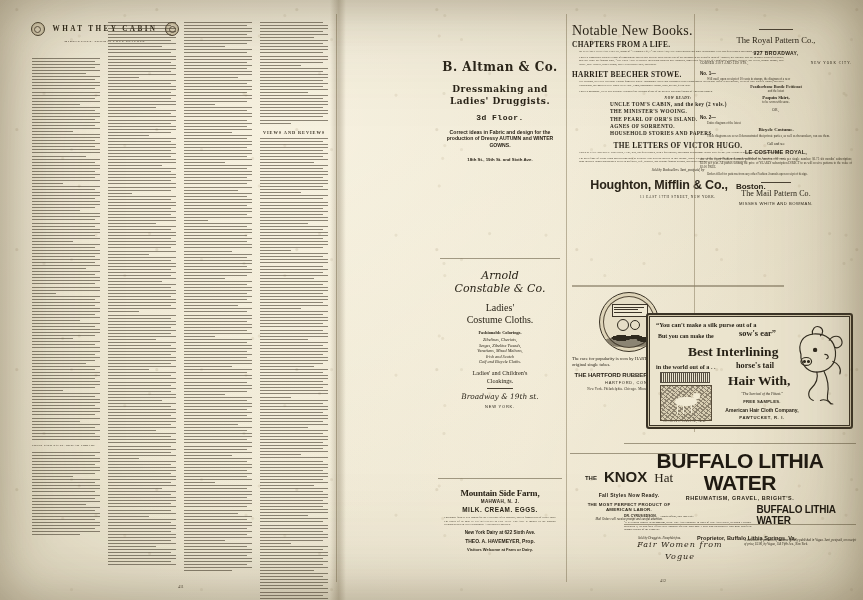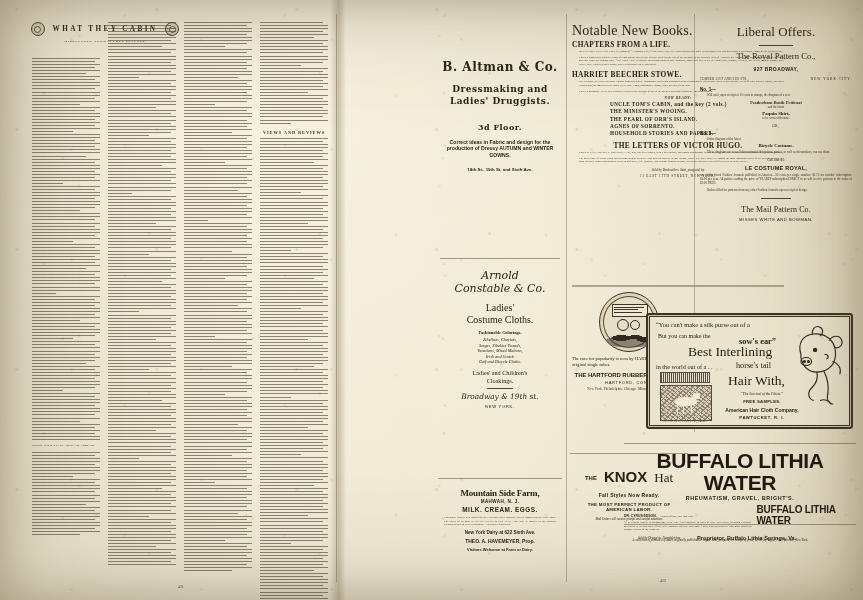--- a/index.html
+++ b/index.html
@@ -57,21 +57,21 @@
   .ad{position:absolute;box-sizing:border-box;text-align:center;}
   .bigserif{font-family:"Liberation Serif",serif;}
   .nb-title{font-size:14px;letter-spacing:.2px;color:#231e14;line-height:1;}
   .ad-h1{font-weight:bold;letter-spacing:.4px;color:#241f15;}
   .fraktur{font-family:"DejaVu Serif",serif;font-weight:bold;font-style:normal;letter-spacing:.5px;}
   .script{font-family:"DejaVu Serif",serif;font-style:italic;}
   .tiny{font-size:3.1px;line-height:4.2px;color:#3b3426;}
   .xtiny{font-size:2.7px;line-height:3.6px;color:#3b3426;}
   .boxad{position:absolute;box-sizing:border-box;}
   .dblborder{border:2.5px solid #3a3326;box-shadow:inset 0 0 0 1px #cfc5a8, inset 0 0 0 2px #3a3326;border-radius:3px;}
-  .sowear{font-family:"Liberation Serif",serif;color:#241f15;}
+  .sowear{font-family:"Liberation Serif",serif;color:#241f15;font-weight:bold;}
   .buffalo{font-family:"Liberation Sans",sans-serif;font-weight:bold;letter-spacing:-.4px;color:#1f1a12;}
   .knox{font-family:"Liberation Sans",sans-serif;font-weight:bold;color:#241f15;}
   .centerdash{width:26px;height:1px;background:#4a4234;margin:3px auto;}
   .pig{position:absolute;}
   .folio{position:absolute;font-size:4px;color:#4a4234;}
   .illus{position:absolute;background:#d7cdb2;border:1px solid #574c39;overflow:hidden;}
   .illus-hatch{position:absolute;inset:0;
     background:repeating-linear-gradient(38deg,#4c4335 0 1px,transparent 1px 3px),
                repeating-linear-gradient(-44deg,#5c5342 0 1px,transparent 1px 4px);
     opacity:.55;}
@@ -820,21 +820,21 @@
   </div>
 
   <div class="rule-v" style="left:336px;top:14px;height:568px;"></div>
   <div style="position:absolute;left:330px;top:0;width:16px;height:600px;
               background:linear-gradient(90deg,rgba(90,74,44,0) 0%,rgba(90,74,44,.22) 45%,rgba(90,74,44,.26) 55%,rgba(90,74,44,0) 100%);"></div>
 
   <div class="ad" style="left:440px;top:60px;width:120px;">
     <div class="fraktur" style="font-size:12px;line-height:14px;">B. Altman &amp; Co.</div>
     <div class="fraktur" style="font-size:9px;line-height:12px;margin-top:9px;">Dressmaking and</div>
     <div class="fraktur" style="font-size:9px;line-height:12px;">Ladies' Druggists.</div>
-    <div class="fraktur" style="font-size:8px;margin-top:15px;">3d Floor.</div>
+    <div class="fraktur" style="font-size:8px;margin-top:6px;font-family:Liberation Mono, monospace;">3d Floor.</div>
     <div style="font-family:'Liberation Sans',sans-serif;font-weight:bold;font-size:5.1px;line-height:6.4px;margin-top:7px;padding:0 4px;">Correct ideas in Fabric and design for the production of Dressy AUTUMN and WINTER GOWNS.</div>
     <div style="font-family:'Liberation Sans',sans-serif;font-weight:bold;font-size:4.4px;margin-top:9px;">18th St., 19th St. and Sixth Ave.</div>
   </div>
 
   <div class="rule-h" style="left:440px;top:258px;width:120px;"></div>
 
   <div class="ad" style="left:438px;top:270px;width:124px;">
     <div class="script" style="font-size:11px;line-height:12px;">Arnold</div>
     <div class="script" style="font-size:11px;line-height:13px;">Constable &amp; Co.</div>
     <div class="bigserif" style="font-size:10px;line-height:12px;margin-top:7px;">Ladies'</div>
@@ -891,20 +891,24 @@
       </div>
     </div>
 
     <div style="margin-top:4px;">
       <div class="ad-h1" style="font-size:7.4px;letter-spacing:.3px;text-align:center;">THE LETTERS OF VICTOR HUGO.</div>
       <div class="xtiny" style="text-align:justify;padding-left:7px;margin-top:1px;">Edited by PAUL MEURICE.  First Series, 1 vol., 8vo, carefully printed, with a fine portrait, and bound in handsome library style.  $3.00.  [The Second Series will appear a few months hence.]</div>
       <div class="xtiny" style="text-align:justify;padding-left:7px;margin-top:2px;">The great fame of Victor Hugo and his high rank in literature lend peculiar interest to this volume, which will quite surely be among the most important issues of the present season.  This book includes Hugo's unpublished letters to his father, wife, children, and to many famous persons, including a notable series of fifty letters to Sainte-Beuve.</div>
     </div>
 
     <div style="text-align:center;font-size:3.4px;font-style:italic;margin-top:4px;">Sold by Booksellers.  Sent, postpaid, by</div>
+    <div style="text-align:center;margin-top:3px;">
+      <span style="font-family:'Liberation Sans',sans-serif;font-weight:bold;font-size:12.5px;letter-spacing:-.2px;">Houghton, Mifflin &amp; Co.,</span>
+      <span style="font-family:'Liberation Sans',sans-serif;font-weight:bold;font-size:8px;margin-left:4px;">Boston.</span>
+    </div>
     <div style="text-align:center;font-size:3.4px;letter-spacing:.7px;margin-top:2px;">11 EAST 17TH STREET, NEW YORK.</div>
   </div>
 
   <div class="rule-h" style="left:572px;top:285px;width:212px;background:#6b6048;height:2px;opacity:.5;"></div>
 
   <div class="ad" style="left:570px;top:292px;width:118px;text-align:center;">
     <div class="illus circ" style="position:relative;left:50%;transform:translateX(-50%);width:58px;height:58px;border:1px solid #3a3326;
                 background:#ded4b8;">
       <div style="position:absolute;inset:3px;border-radius:50%;background:#e6dec6;
                   box-shadow:inset 0 0 0 1px #554a38;"></div>
@@ -940,21 +944,20 @@
     </div>
     <div style="font-family:'Liberation Sans',sans-serif;font-weight:bold;font-size:5px;letter-spacing:.3px;margin-top:6px;">Fall Styles Now Ready.</div>
     <div style="font-family:'Liberation Sans',sans-serif;font-weight:bold;font-size:4.4px;letter-spacing:.3px;margin-top:4px;">THE MOST PERFECT PRODUCT OF</div>
     <div style="font-family:'Liberation Sans',sans-serif;font-weight:bold;font-size:4.4px;letter-spacing:.3px;">AMERICAN LABOR.</div>
     <div style="font-size:3.1px;font-style:italic;margin-top:5px;">Mail Orders will receive prompt and careful attention.</div>
   </div>
 
   <div class="rule-v" style="left:694px;top:14px;height:418px;"></div>
 
   <div class="ad" style="left:700px;top:24px;width:152px;text-align:center;">
-    <div class="bigserif" style="font-size:13px;letter-spacing:.1px;">Liberal Offers.</div>
     <div class="centerdash" style="width:34px;margin:5px auto;"></div>
     <div class="bigserif" style="font-size:8.6px;">The Royal Pattern Co.,</div>
     <div style="font-family:'Liberation Sans',sans-serif;font-weight:bold;font-size:5px;letter-spacing:.4px;margin-top:5px;">927 BROADWAY,</div>
     <div style="display:flex;justify-content:space-between;margin-top:5px;">
       <span style="font-size:3.1px;letter-spacing:.3px;">CORNER 21ST AND 22D STS.,</span>
       <span style="font-size:3.4px;letter-spacing:1px;">NEW YORK CITY.</span>
     </div>
 
     <div style="text-align:left;margin-top:6px;">
       <div style="font-family:'Liberation Sans',sans-serif;font-weight:bold;font-size:4.6px;">No. 1—</div>
@@ -975,21 +978,21 @@
     </div>
     <div class="centerdash" style="width:30px;margin:6px auto;"></div>
     <div class="bigserif" style="font-size:8px;letter-spacing:.1px;">The Mail Pattern Co.</div>
     <div style="font-family:'Liberation Sans',sans-serif;font-size:4.2px;letter-spacing:.5px;margin-top:3px;">MISSES WHITE AND BOWMAN.</div>
   </div>
 
   <div class="boxad dblborder" style="left:646px;top:313px;width:207px;height:116px;background:#ebe4ce;">
     <div style="position:relative;width:100%;height:100%;overflow:hidden;">
       <div class="sowear" style="position:absolute;left:8px;top:6px;font-size:6.4px;">“You can't make a silk purse out of a</div>
       <div class="sowear" style="position:absolute;left:10px;top:18px;font-size:6px;">But you can make the</div>
-      <div class="sowear" style="position:absolute;left:91px;top:14px;font-size:8.4px;font-weight:bold;margin-top:8px;">sow's ear”</div>
+      <div class="sowear" style="position:absolute;left:91px;top:14px;font-size:8.4px;font-weight:bold;">sow's ear”</div>
       <div class="sowear" style="position:absolute;left:40px;top:29px;font-size:13.5px;">Best Interlining</div>
       <div class="sowear" style="position:absolute;left:8px;top:48px;font-size:6.2px;">in the world out of a . .</div>
       <div class="sowear" style="position:absolute;left:88px;top:46px;font-size:8.2px;">horse's tail</div>
       <div class="sowear" style="position:absolute;left:80px;top:58px;font-size:13.5px;">Hair With,</div>
       <div style="position:absolute;left:76px;top:77px;width:76px;text-align:center;font-size:3.6px;font-style:italic;">“The Survival of the Fittest.”</div>
       <div style="position:absolute;left:76px;top:84px;width:76px;text-align:center;font-family:'Liberation Sans',sans-serif;font-weight:bold;font-size:4.2px;letter-spacing:.3px;">FREE SAMPLES.</div>
       <div style="position:absolute;left:60px;top:92px;width:108px;text-align:center;font-family:'Liberation Sans',sans-serif;font-weight:bold;font-size:5px;">American Hair Cloth Company,</div>
       <div style="position:absolute;left:60px;top:100px;width:108px;text-align:center;font-family:'Liberation Sans',sans-serif;font-weight:bold;font-size:4.2px;letter-spacing:.6px;">PAWTUCKET, R. I.</div>
 
       <div style="position:absolute;left:12px;top:57px;width:48px;height:9px;border:.7px solid #3d3529;
@@ -1042,20 +1045,24 @@
     <div style="display:flex;align-items:center;justify-content:flex-start;gap:16px;margin-top:3px;padding-left:14px;">
       <span style="font-size:3.2px;font-style:italic;">Sold by Druggists.   Pamphlet free.</span>
       <span style="font-family:'Liberation Sans',sans-serif;font-weight:bold;font-size:5.6px;">Proprietor, Buffalo Lithia Springs, Va.</span>
     </div>
   </div>
 
   <div class="rule-h" style="left:624px;top:524px;width:232px;"></div>
 
   <div class="ad" style="left:624px;top:534px;width:232px;">
     <div style="display:flex;align-items:flex-start;">
+      <div style="flex:1;text-align:center;padding-top:6px;">
+        <div class="script" style="font-size:8px;letter-spacing:1px;">Fair Women from</div>
+        <div class="script" style="font-size:8px;letter-spacing:1px;margin-top:3px;">Vogue</div>
+      </div>
       <div style="flex:1;padding-left:8px;padding-top:4px;">
         <div style="font-size:3.1px;line-height:4.4px;font-style:italic;text-align:justify;">A collection of portraits of ladies originally published in Vogue.  Sent, postpaid, on receipt of price, $2.00, by Vogue, 154 Fifth Ave., New York.</div>
       </div>
     </div>
   </div>
 
   <div class="folio" style="left:178px;top:584px;">411</div>
   <div class="folio" style="left:660px;top:578px;">412</div>
 
   <div id="grain"></div>

